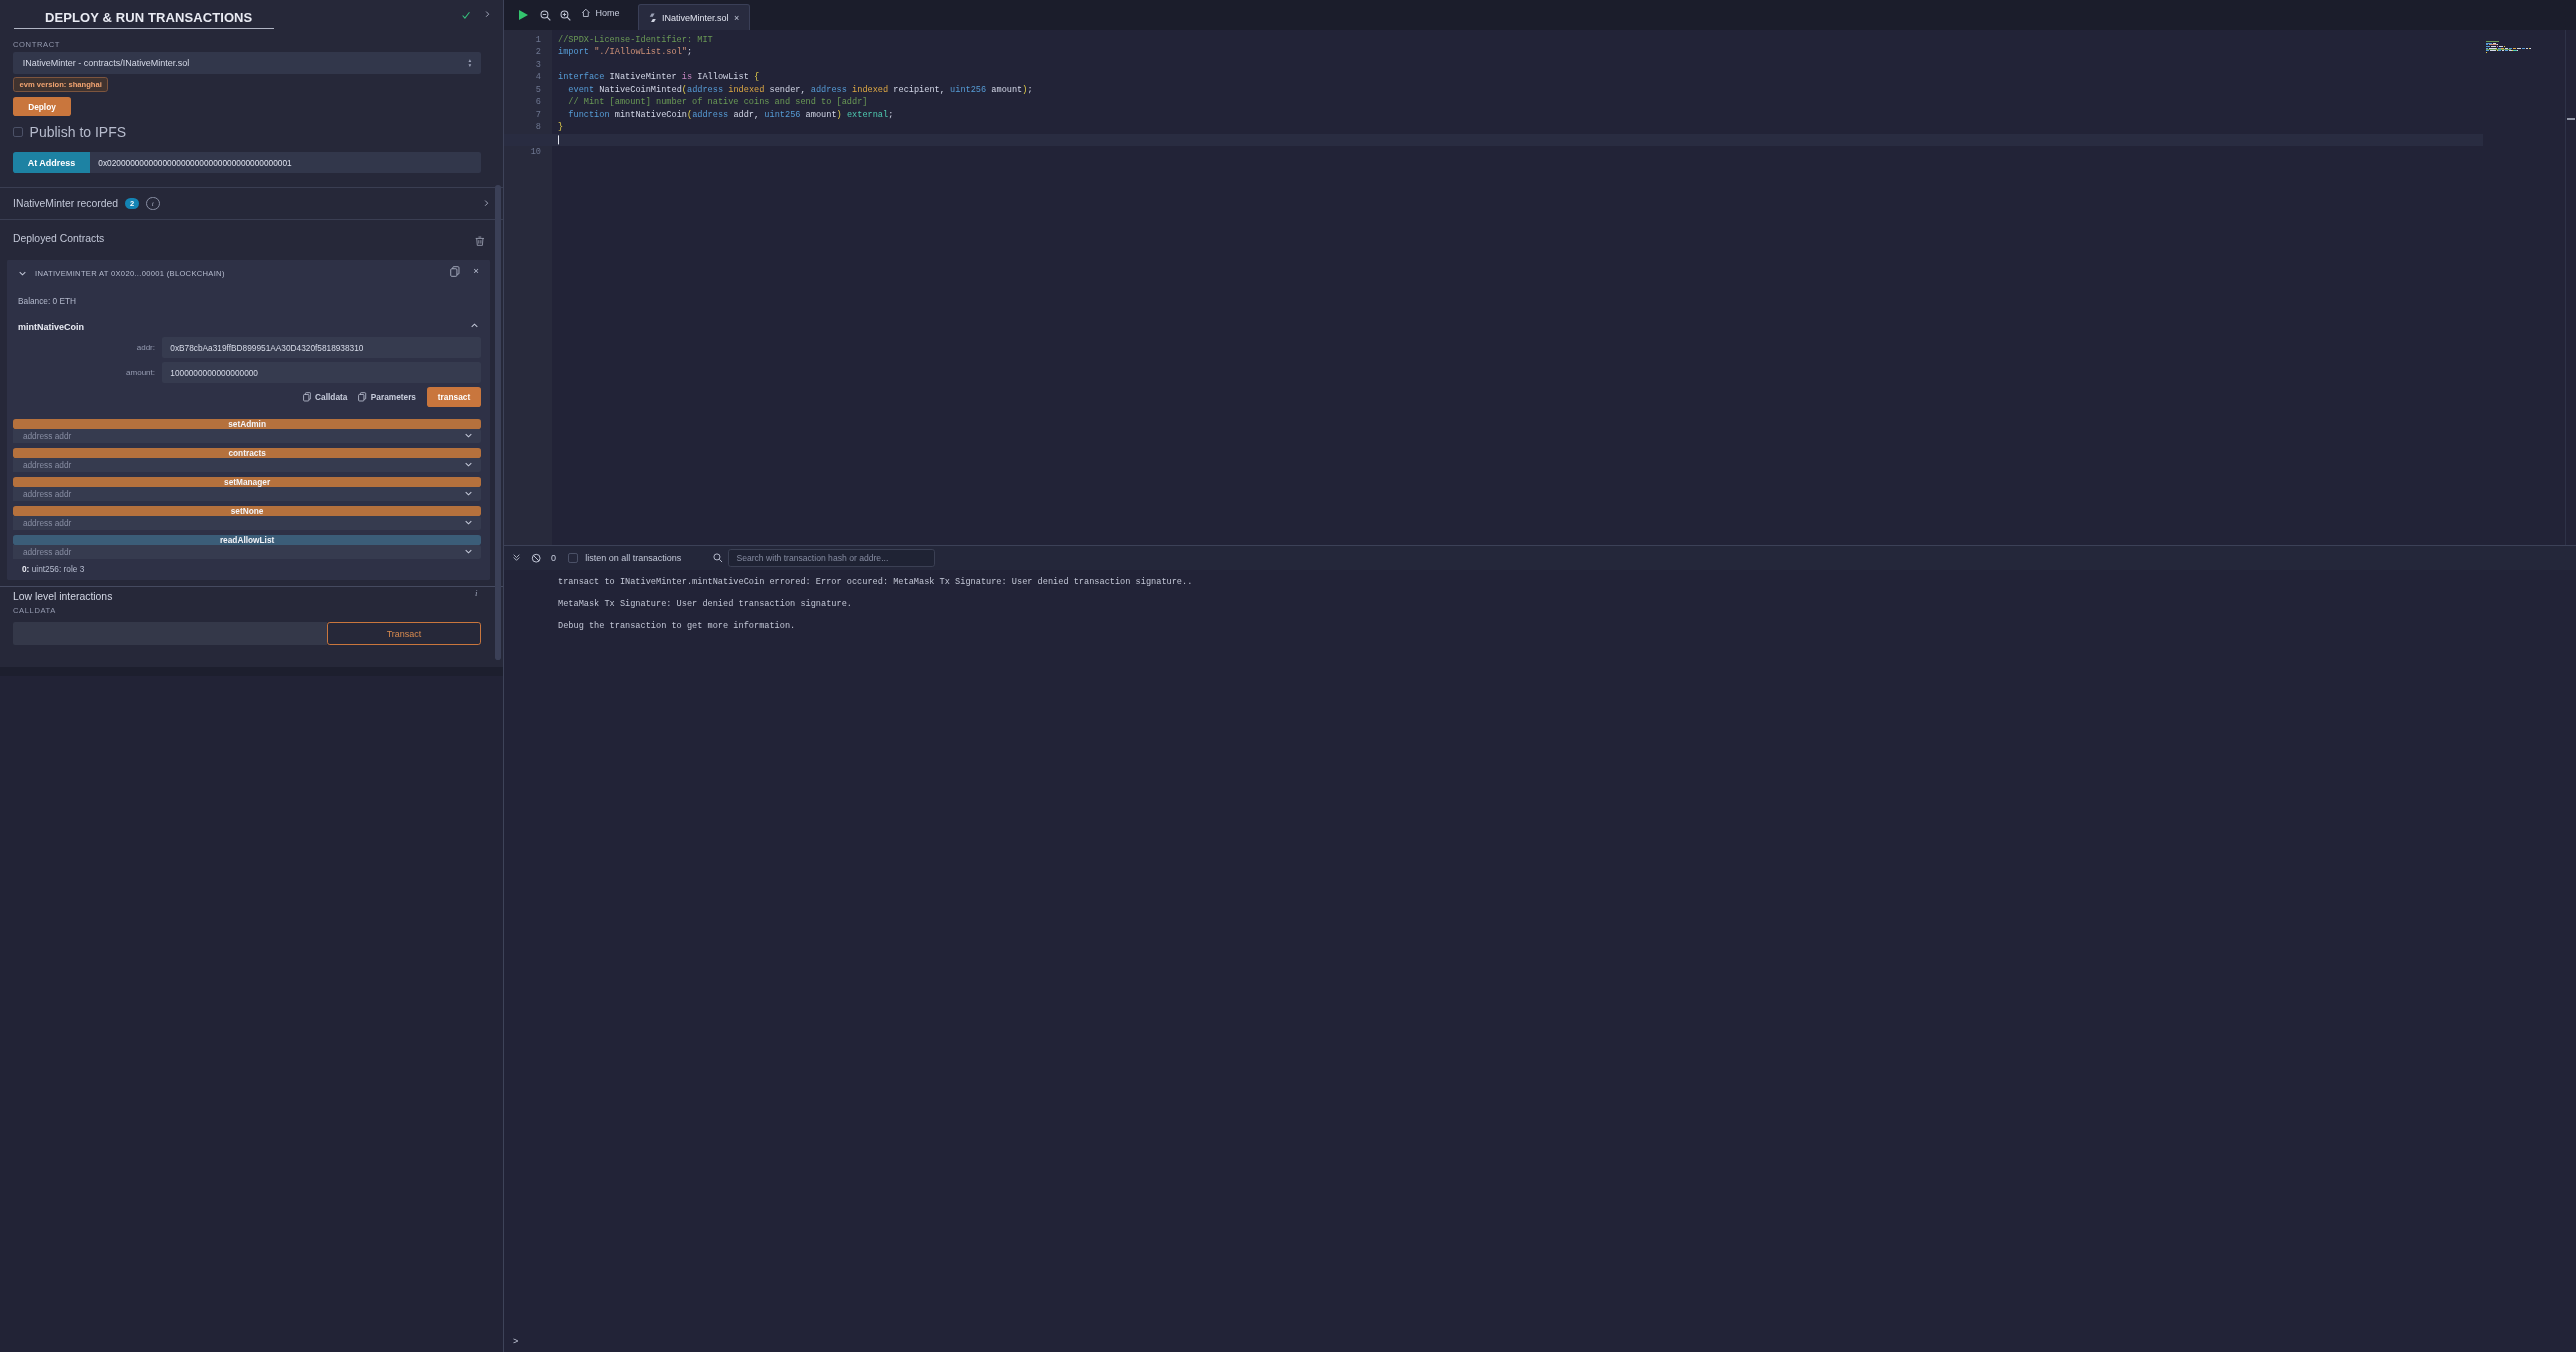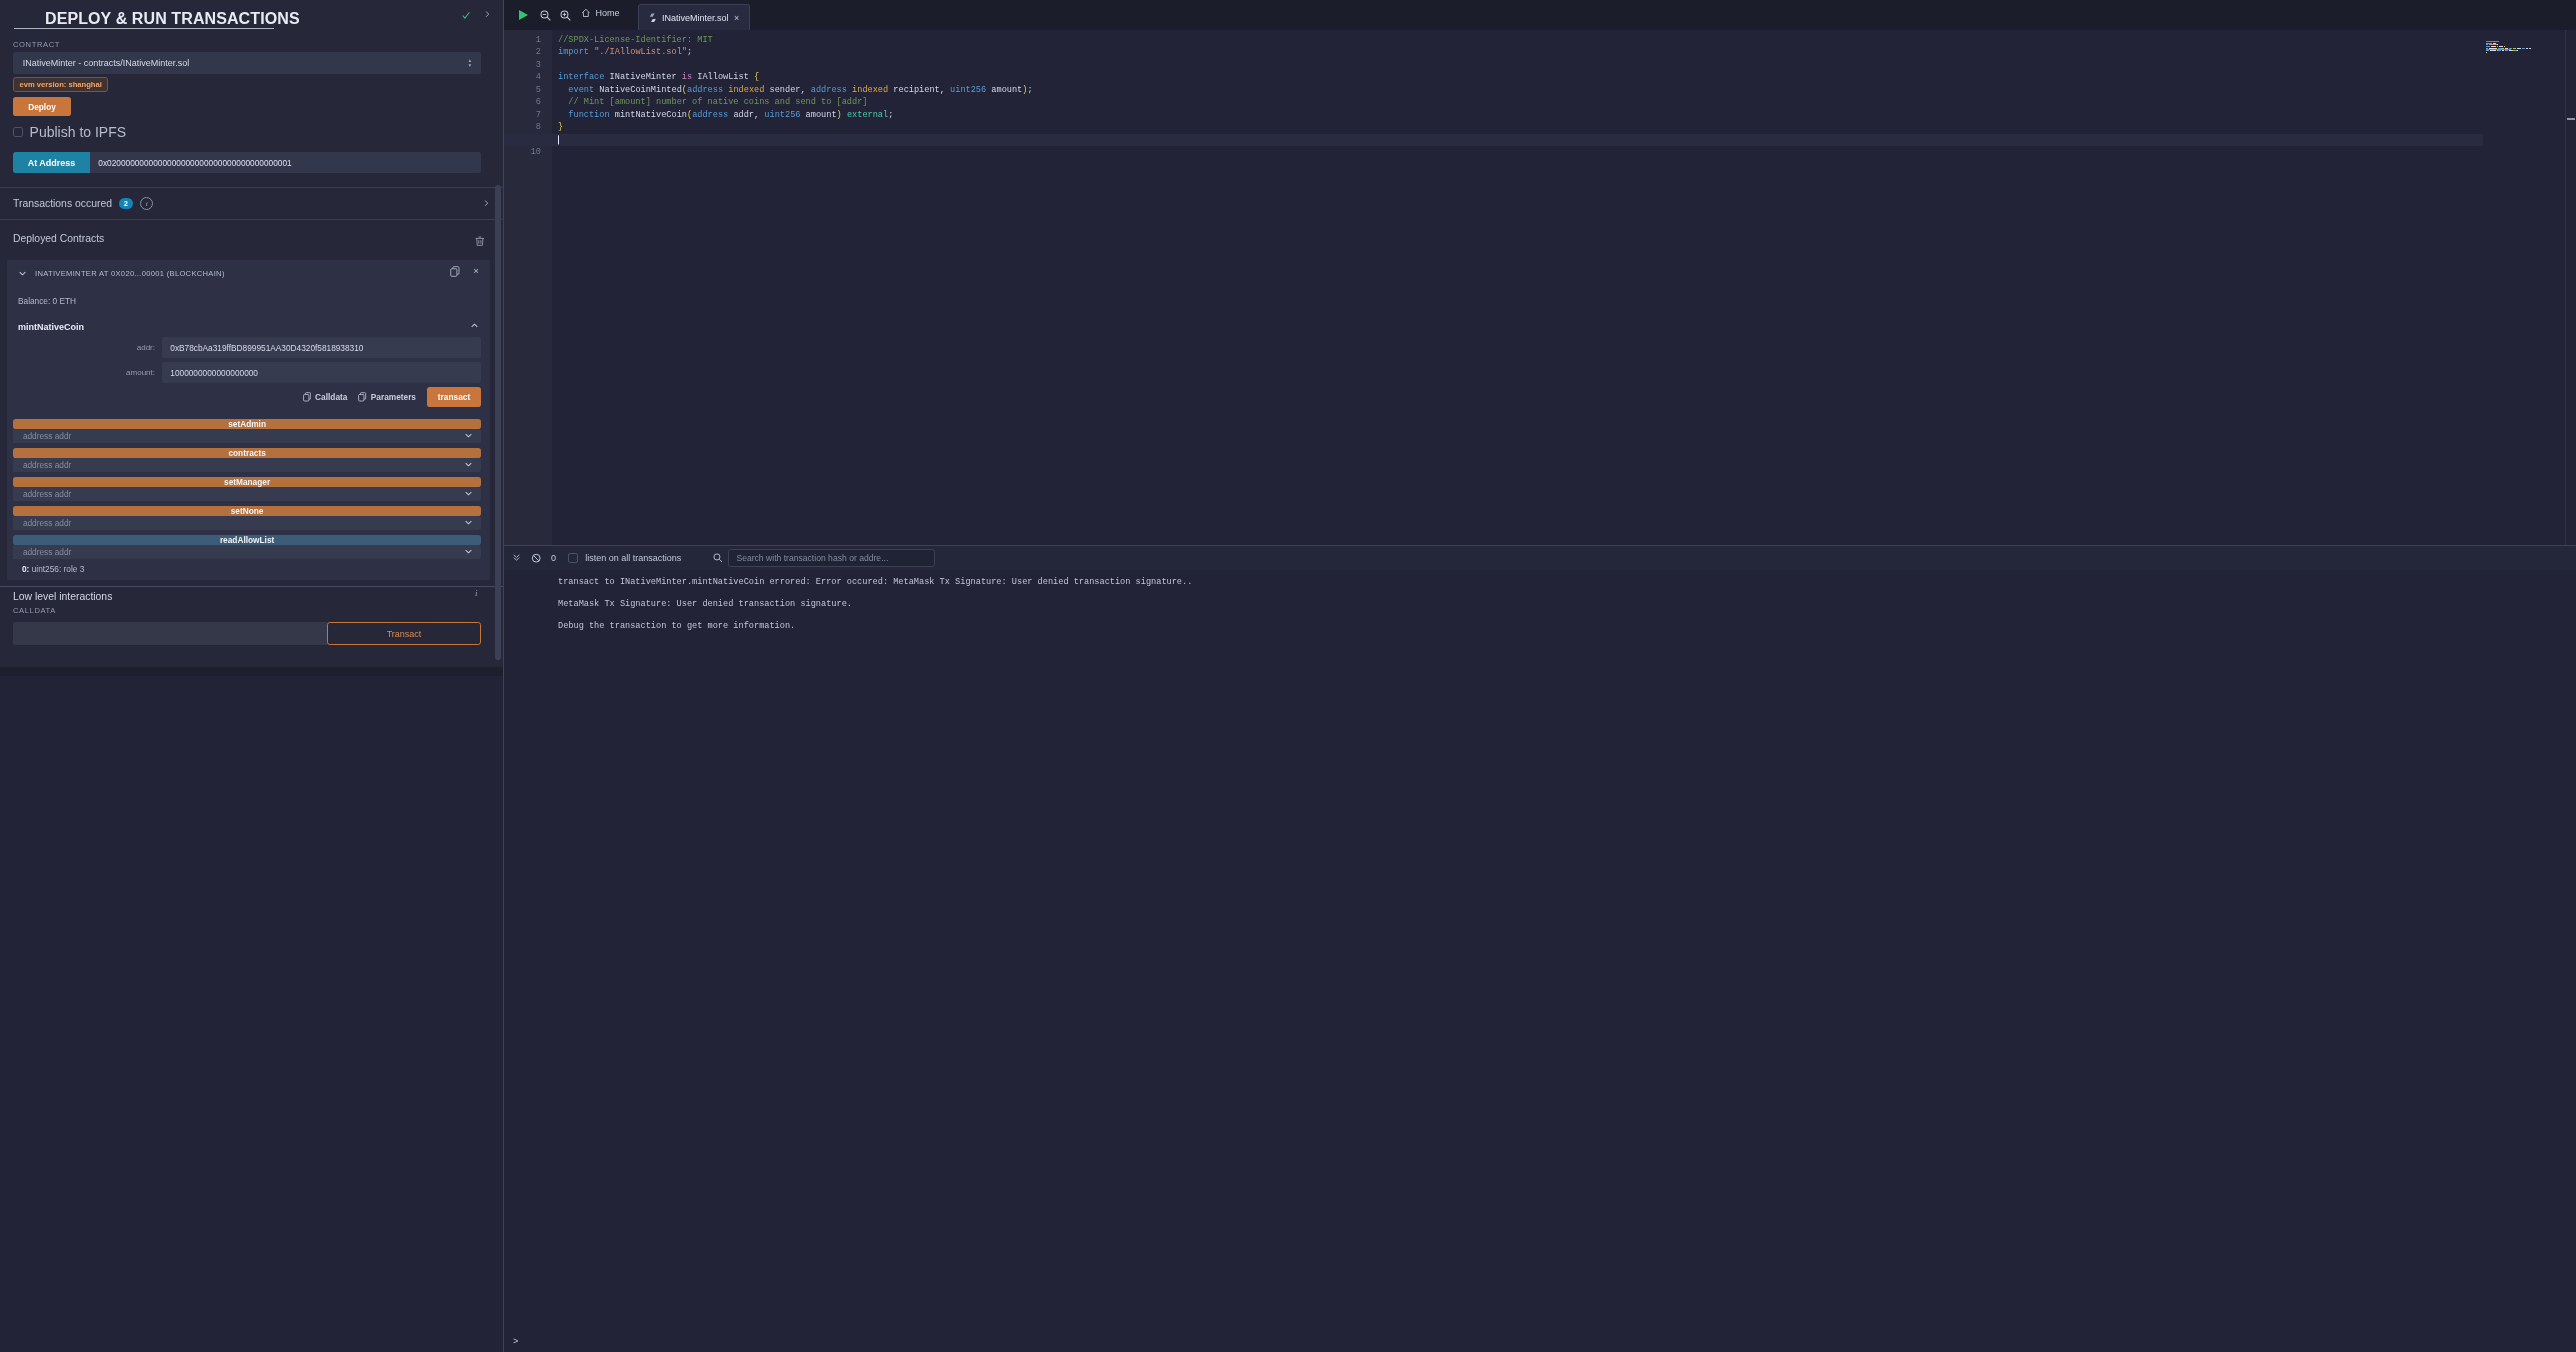--- a/index.html
+++ b/index.html
@@ -1,21 +1,21 @@
 <!DOCTYPE html>
 <html style="font-size:11px"><head>
 <meta charset="utf-8">
 <style>
   html,body{margin:0;padding:0;width:1288px;height:676px;overflow:hidden;background:#222336;
     font-family:"Liberation Sans",sans-serif;-webkit-font-smoothing:antialiased;}
   svg{display:block;}
 
   
   .left-panel{position:absolute;left:0;top:0;width:503px;height:676px;background:#262839;}
-  .lp-title{position:absolute;top:9.7px;left:13px;font-size:16px;font-weight:700;color:#e9ebf3;letter-spacing:0.1px;padding-left:32px;}
+  .lp-title{position:absolute;top:9.7px;left:13px;font-size:13px;font-weight:700;color:#e9ebf3;letter-spacing:0.1px;padding-left:32px;}
   .lp-check{position:absolute;top:9.7px;left:461px;color:#35c07c;}
   .lp-chev-r{position:absolute;top:10.4px;left:483px;color:#b9bfd1;}
   .lp-underline{position:absolute;top:28px;left:14px;width:260px;height:0.7px;background:#c9cedd;opacity:.85;}
   .lbl-sm{font-size:7.6px;color:#959bb0;letter-spacing:0.6px;}
   .lbl-contract{position:absolute;top:40px;left:13px;}
   .select{position:absolute;top:52px;left:13px;width:468px;height:22px;background:#32374b;border-radius:2.1px;
     display:flex;align-items:center;padding:0 9.7px;box-sizing:border-box;color:#d6dae8;font-size:9px;cursor:pointer;}
   .select .arrows{margin-left:auto;display:flex;flex-direction:column;line-height:4.8px;font-size:5.5px;color:#9aa0b6;text-align:center;}
   .badge-evm{position:absolute;top:77px;left:13px;padding:2.1px 5.5px;background:#40332f;border:0.7px solid #7d553e;
     border-radius:2.8px;font-size:7.6px;font-weight:700;color:#f2a471;}
@@ -156,21 +156,21 @@
   <div class="ipfs-row">
     <span class="chk"></span>
     <span>Publish to IPFS</span>
   </div>
   <div class="ataddr-row">
     <button class="btn btn-ataddr">At Address</button>
     <input class="ataddr-input" value="0x0200000000000000000000000000000000000001" style="">
   </div>
 
   <div class="txn-section">
-    <span class="txn-label">Transactions occured</span>
+    <span class="txn-label">INativeMinter recorded</span>
     <span class="pill-count">2</span>
     <span class="info-circle">i</span>
     <span class="txn-chev">
       <svg width="8.3" height="8.3" viewBox="0 0 16 16">
           <path d="M6 3l5 5-5 5" stroke="currentColor" stroke-width="1.6" fill="none"></path>
         </svg>
     </span>
   </div>
 
   <div class="deployed-head">Deployed Contracts</div>

